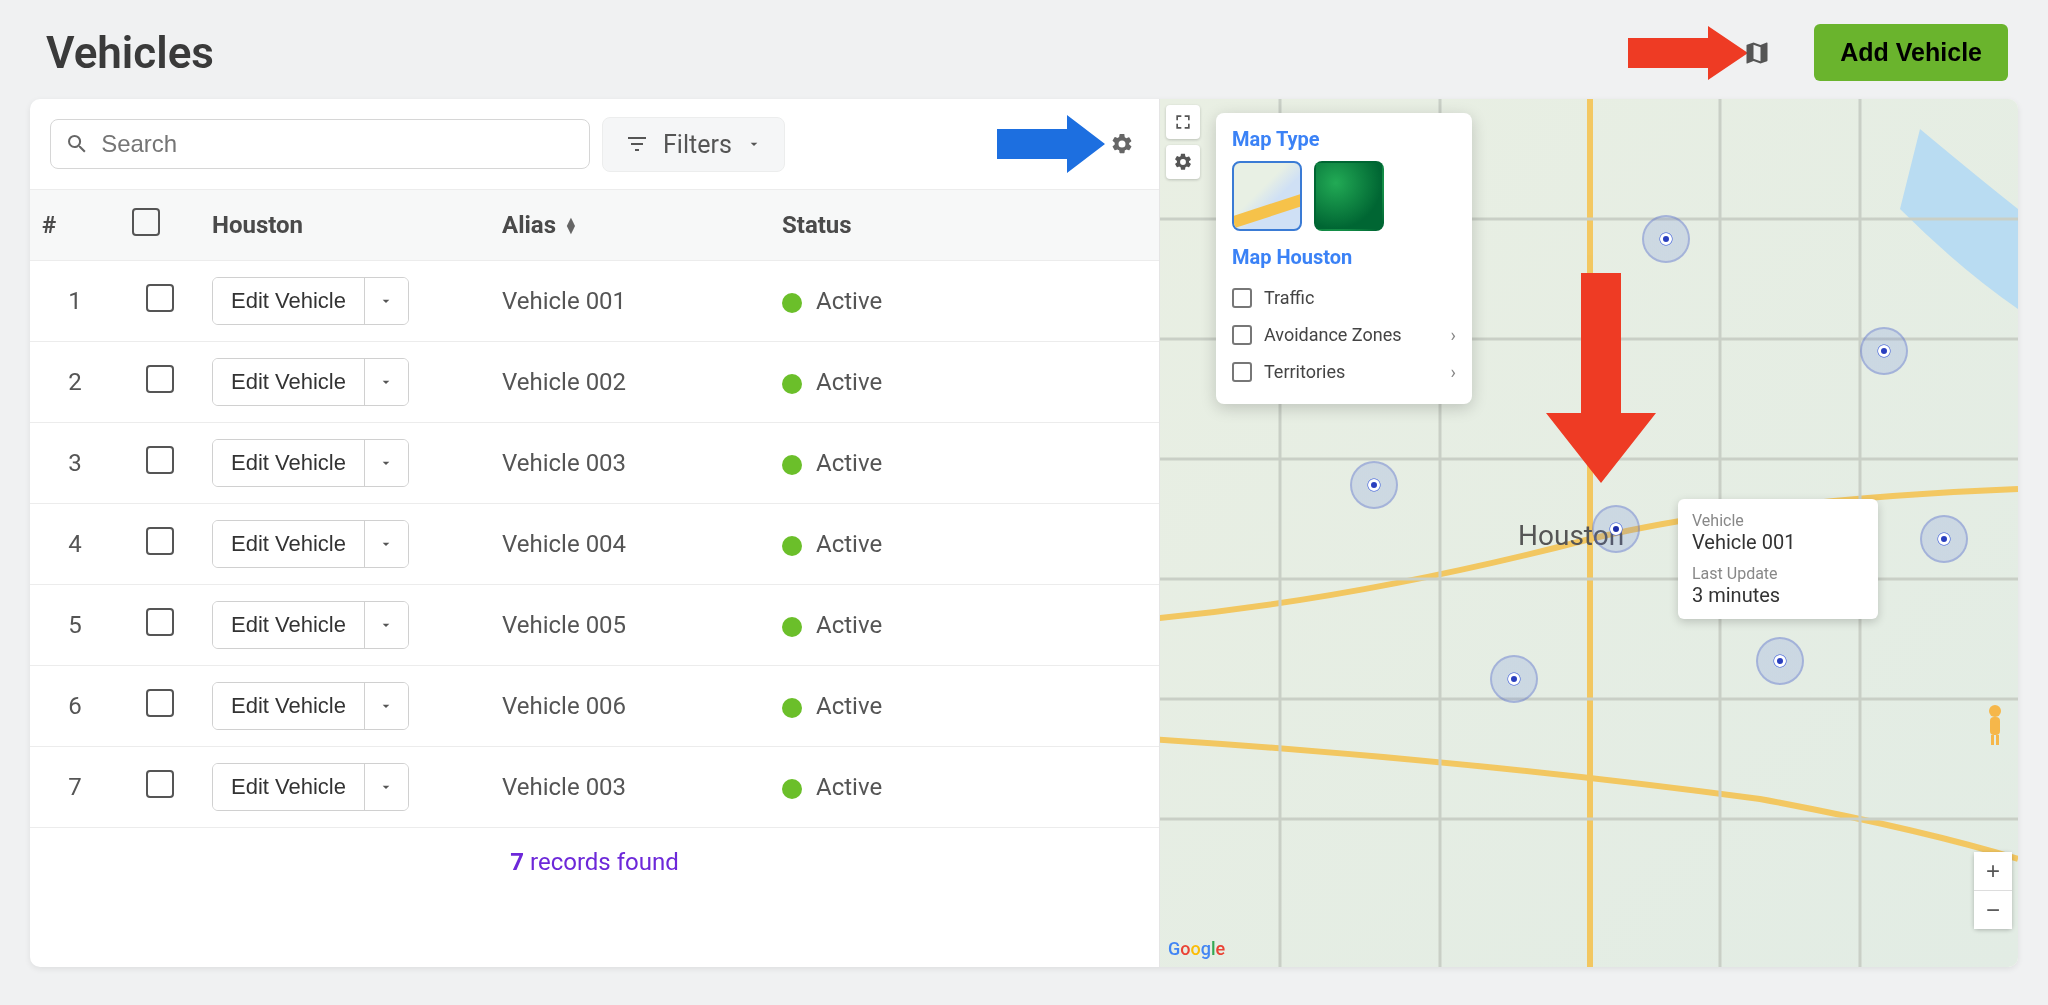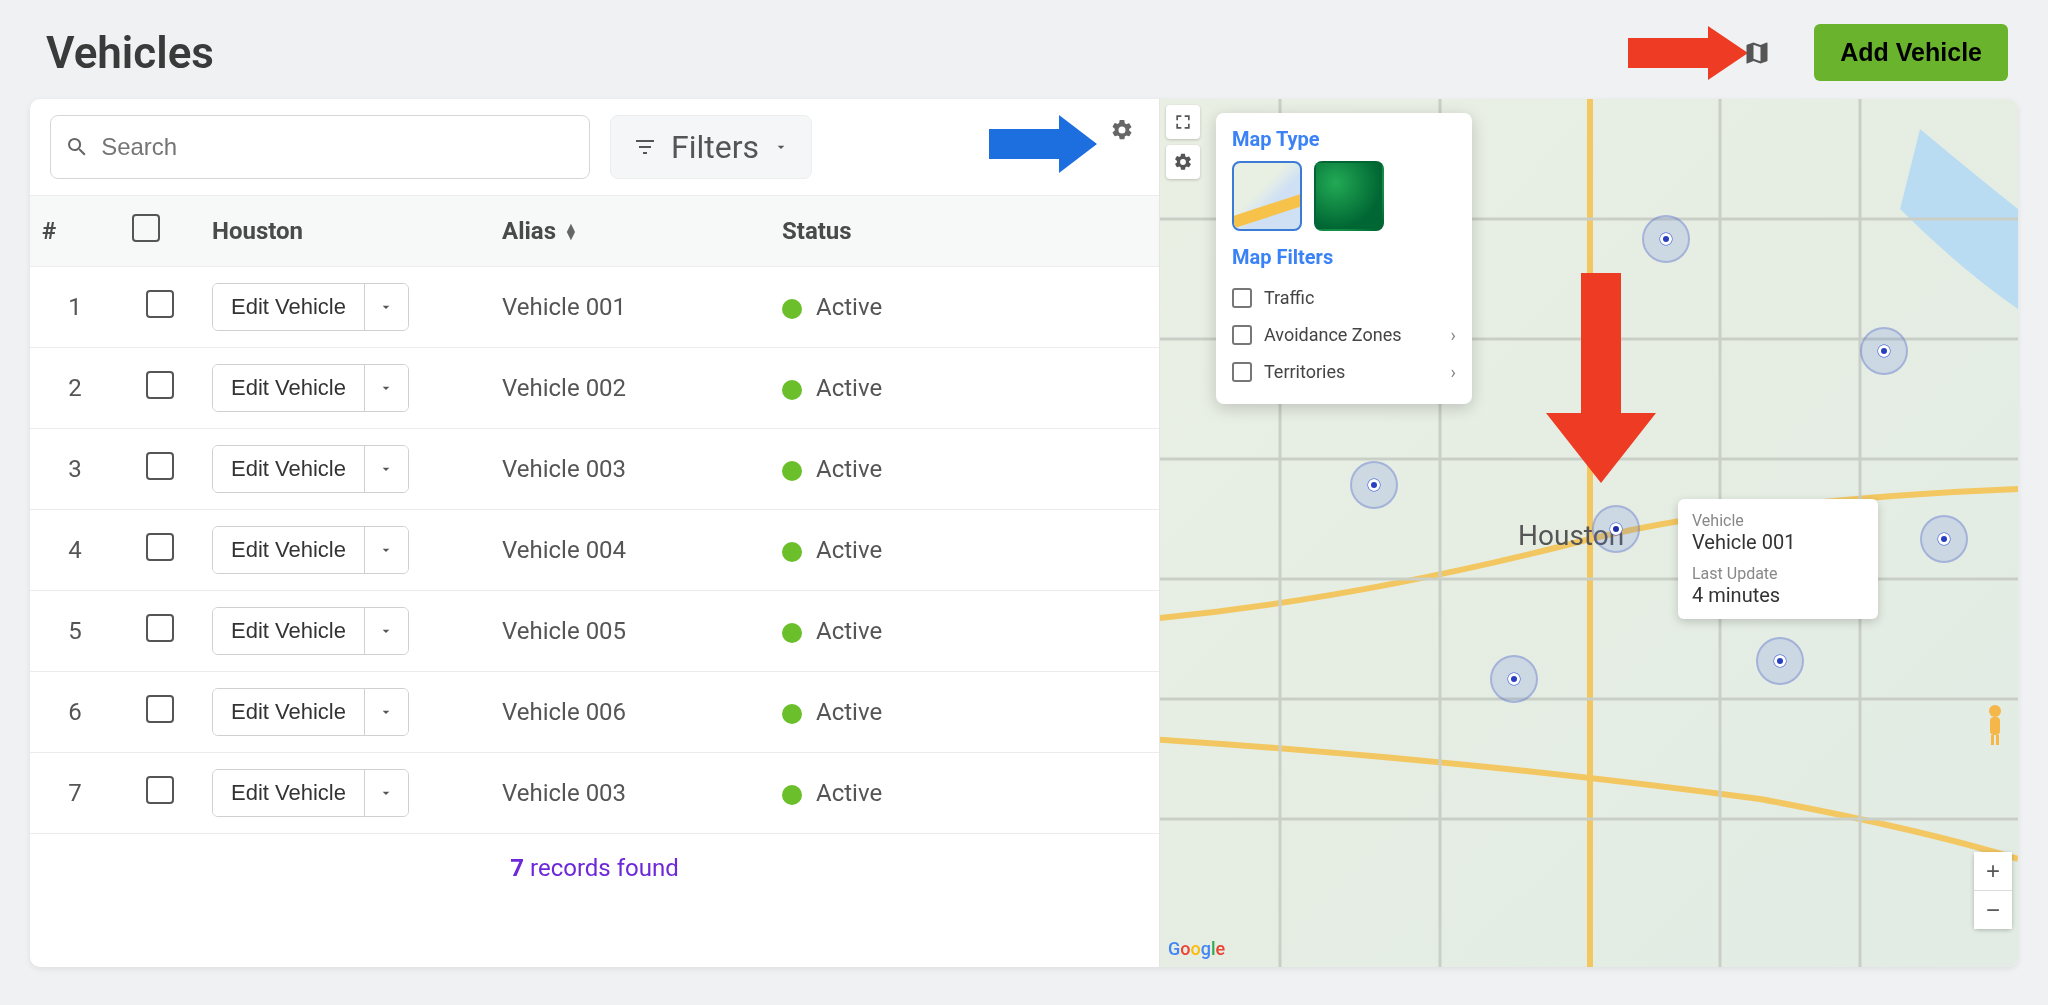--- a/index.html
+++ b/index.html
@@ -50,22 +50,23 @@
     overflow:hidden;
   }
   .left {
     width: 1130px;
     display:flex;
     flex-direction:column;
     border-right:1px solid #e5e5e5;
   }
   .toolbar {
     display:flex;
+    align-items:center;
     padding: 16px 20px;
-    gap:20px;
+    gap:12px;
   }
   .search-wrap {
     flex: 0 0 540px;
     display:flex;
     align-items:center;
     border:1px solid #d6d6d6;
     border-radius:8px;
     padding: 10px 14px;
   }
   .search-wrap input {
@@ -74,21 +75,21 @@
     color:#555;
     width:100%;
     margin-left:12px;
   }
   .filters-btn {
     display:flex; align-items:center;
     background:#f5f6f7;
     border:1px solid #eceded;
     border-radius:8px;
     padding:12px 22px;
-    font-size:32px;
+    font-size:25px;
     color:#555;
     cursor:pointer;
     gap:14px;
   }
   .spacer { flex:1; }
   .arrow-blue { margin-right:-10px; }
   .gear-btn { width:30px;height:30px;display:flex;align-items:center;justify-content:center;cursor:pointer;margin-right:2px;}
 
   table.vehicles {
     width:100%;
@@ -417,21 +418,21 @@
           <path fill="#555" d="M19.14 12.94a7.49 7.49 0 000-1.88l2.03-1.58a.5.5 0 00.12-.64l-1.92-3.32a.5.5 0 00-.6-.22l-2.39.96a7.03 7.03 0 00-1.62-.94l-.36-2.54A.5.5 0 0014 2h-4a.5.5 0 00-.5.42l-.36 2.54c-.58.24-1.12.55-1.62.94l-2.39-.96a.5.5 0 00-.6.22L2.61 8.48a.5.5 0 00.12.64l2.03 1.58a7.49 7.49 0 000 1.88l-2.03 1.58a.5.5 0 00-.12.64l1.92 3.32c.13.22.39.31.6.22l2.39-.96c.5.39 1.04.7 1.62.94l.36 2.54c.4.24.25.42.5.42h4c.25 0 .46-.18.5-.42l.36-2.54c.58-.24 1.12-.55 1.62-.94l2.39.96c.21.09.47 0 .6-.22l1.92-3.32a.5.5 0 00-.12-.64l-2.03-1.58zM12 15.5A3.5 3.5 0 1112 8.5a3.5 3.5 0 010 7z"></path>
         </svg>
     </div>
 
     <div class="layers-popup">
       <div class="section-title">Map Type</div>
       <div class="thumbs">
         <div class="thumb road selected"></div>
         <div class="thumb sat"></div>
       </div>
-      <div class="section-title">Map Filters</div>
+      <div class="section-title">Map Houston</div>
       <div class="layer-row">
         <span class="sq"></span>
         <span>Traffic</span>
       </div>
       <div class="layer-row">
         <span class="sq"></span>
         <span>Avoidance Zones</span>
         <span class="chev">›</span>
       </div>
       <div class="layer-row">
@@ -466,21 +467,21 @@
         <span class="dot"></span>
       </div>
     <div class="marker" style="top:362px;left:190px;">
         <span class="dot"></span>
       </div>
 
     <div class="tooltip">
       <div class="lbl">Vehicle</div>
       <div class="val">Vehicle 001</div>
       <div class="lbl">Last Update</div>
-      <div class="val">4 minutes</div>
+      <div class="val">3 minutes</div>
     </div>
 
     <svg class="pegman" viewBox="0 0 34 44">
         <ellipse cx="17" cy="8" rx="6" ry="6" fill="#f6b74a"></ellipse>
         <rect x="12" y="14" width="10" height="18" rx="4" fill="#f6b74a"></rect>
         <rect x="13" y="32" width="3" height="10" fill="#f6b74a"></rect>
         <rect x="18" y="32" width="3" height="10" fill="#f6b74a"></rect>
       </svg>
 
     <div class="zoom-ctrl">

